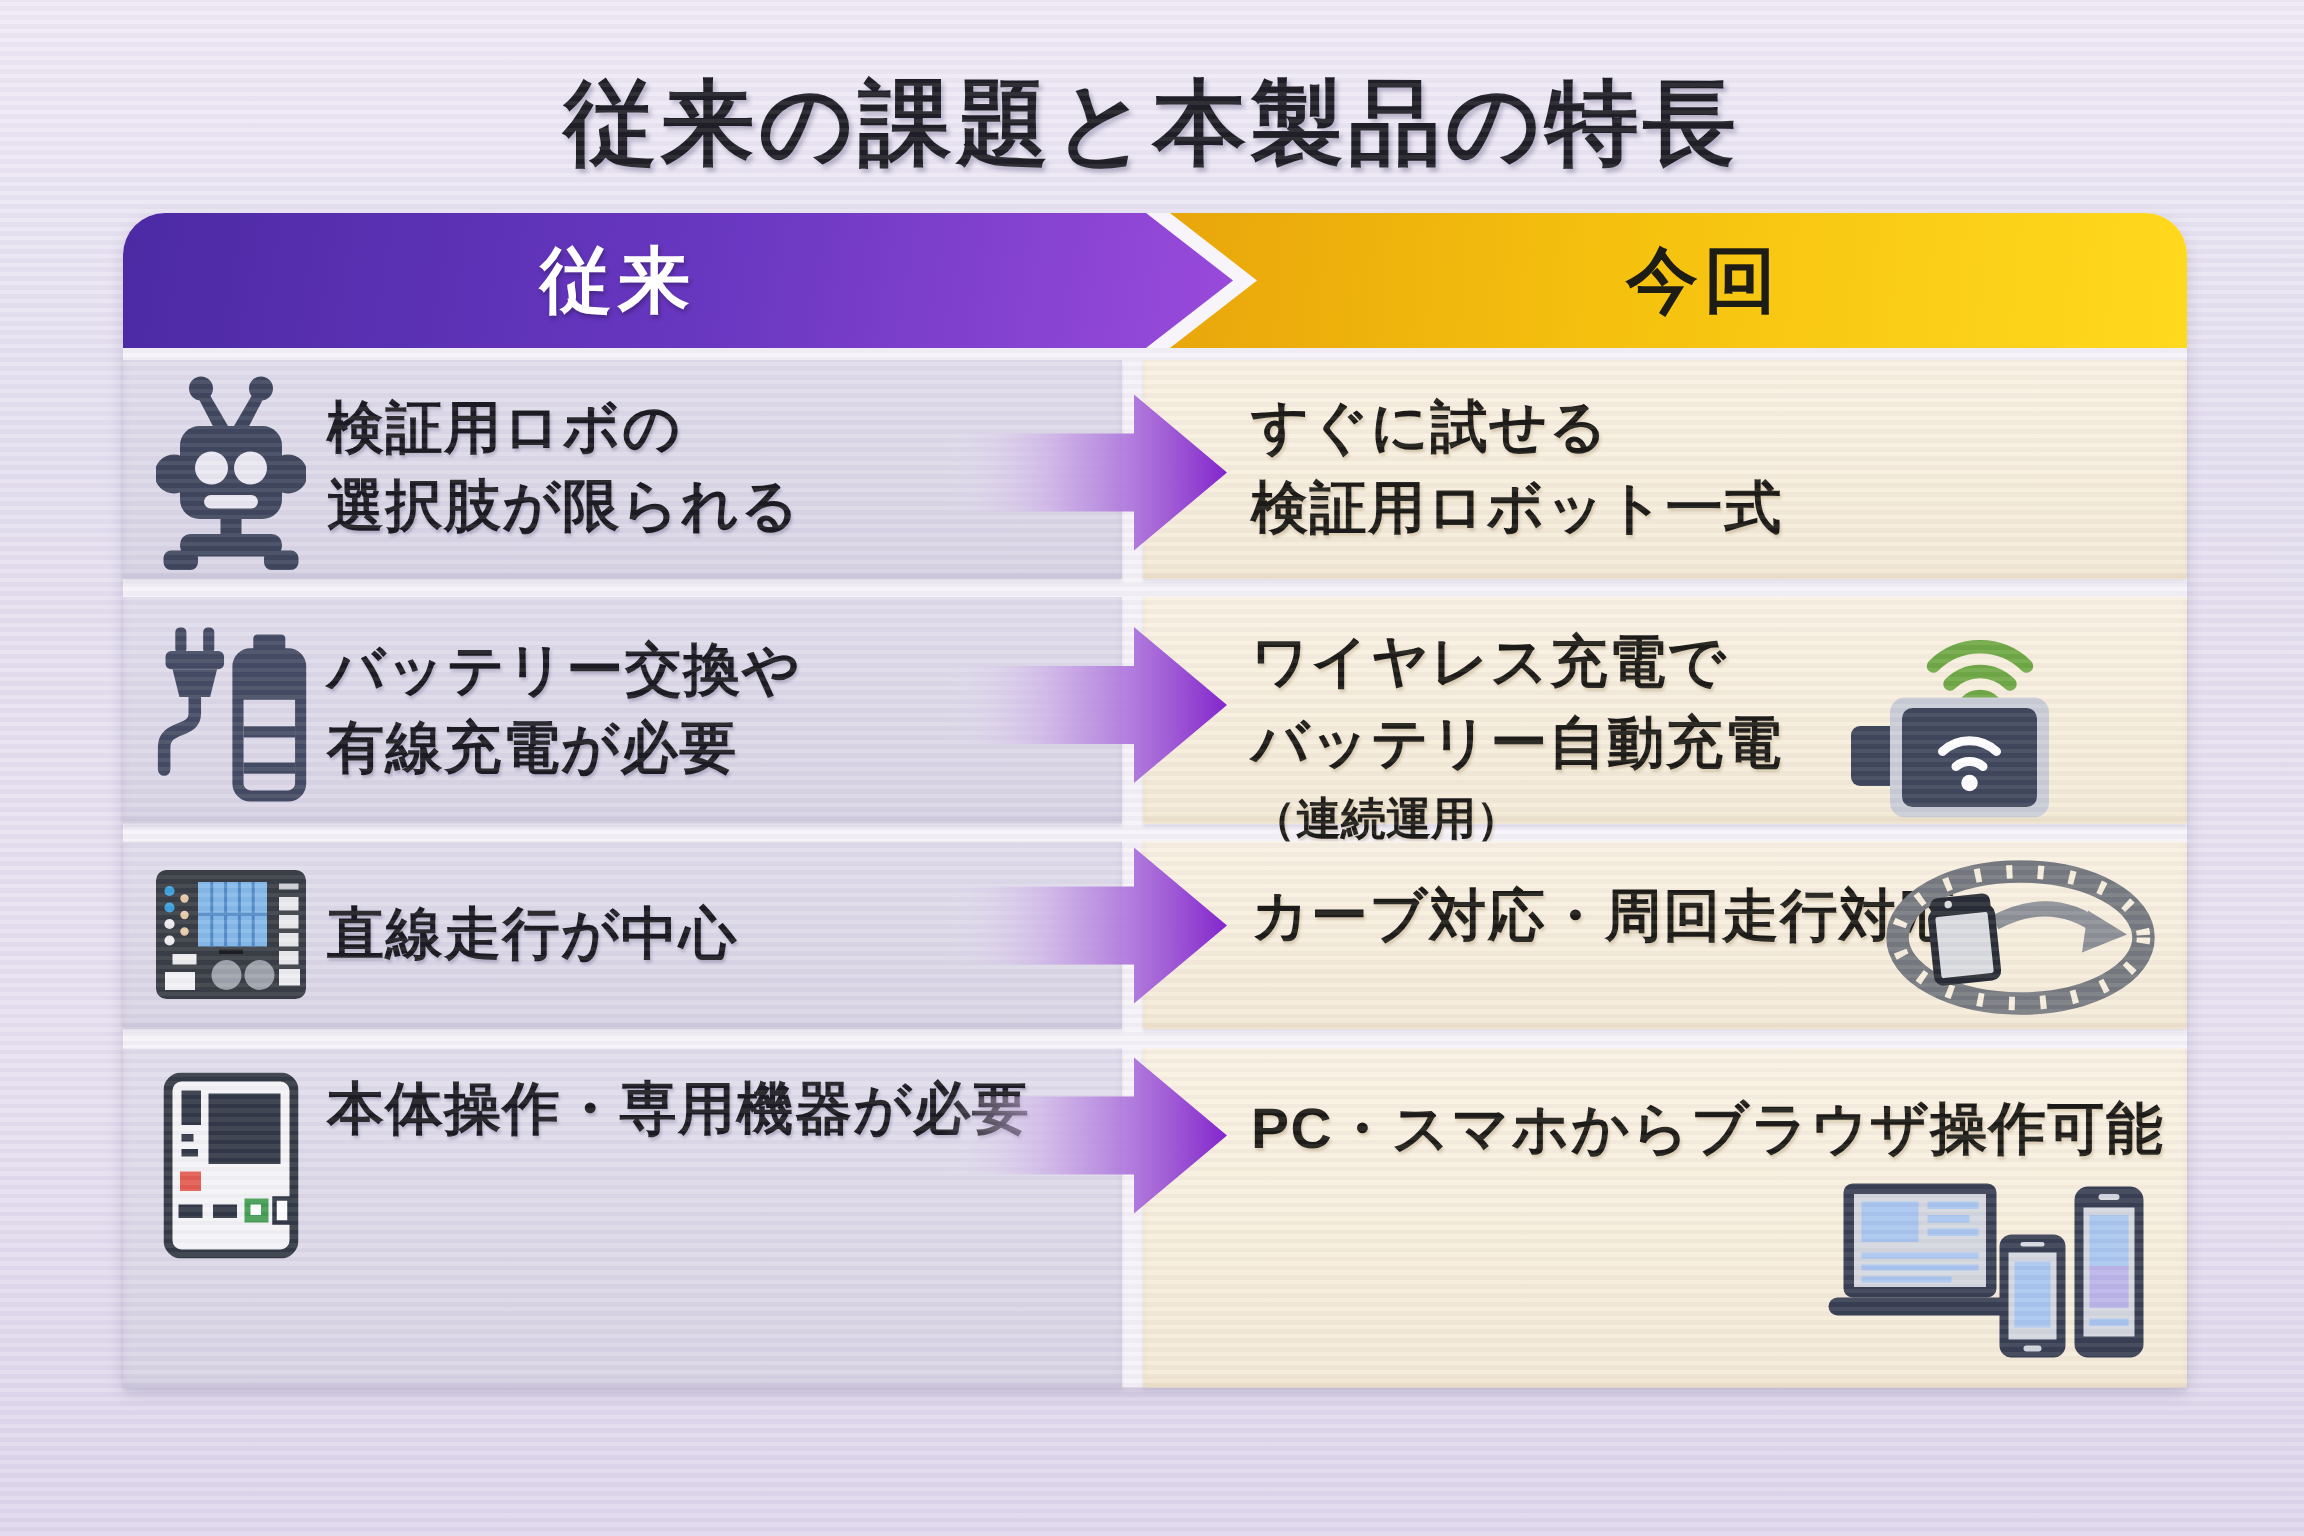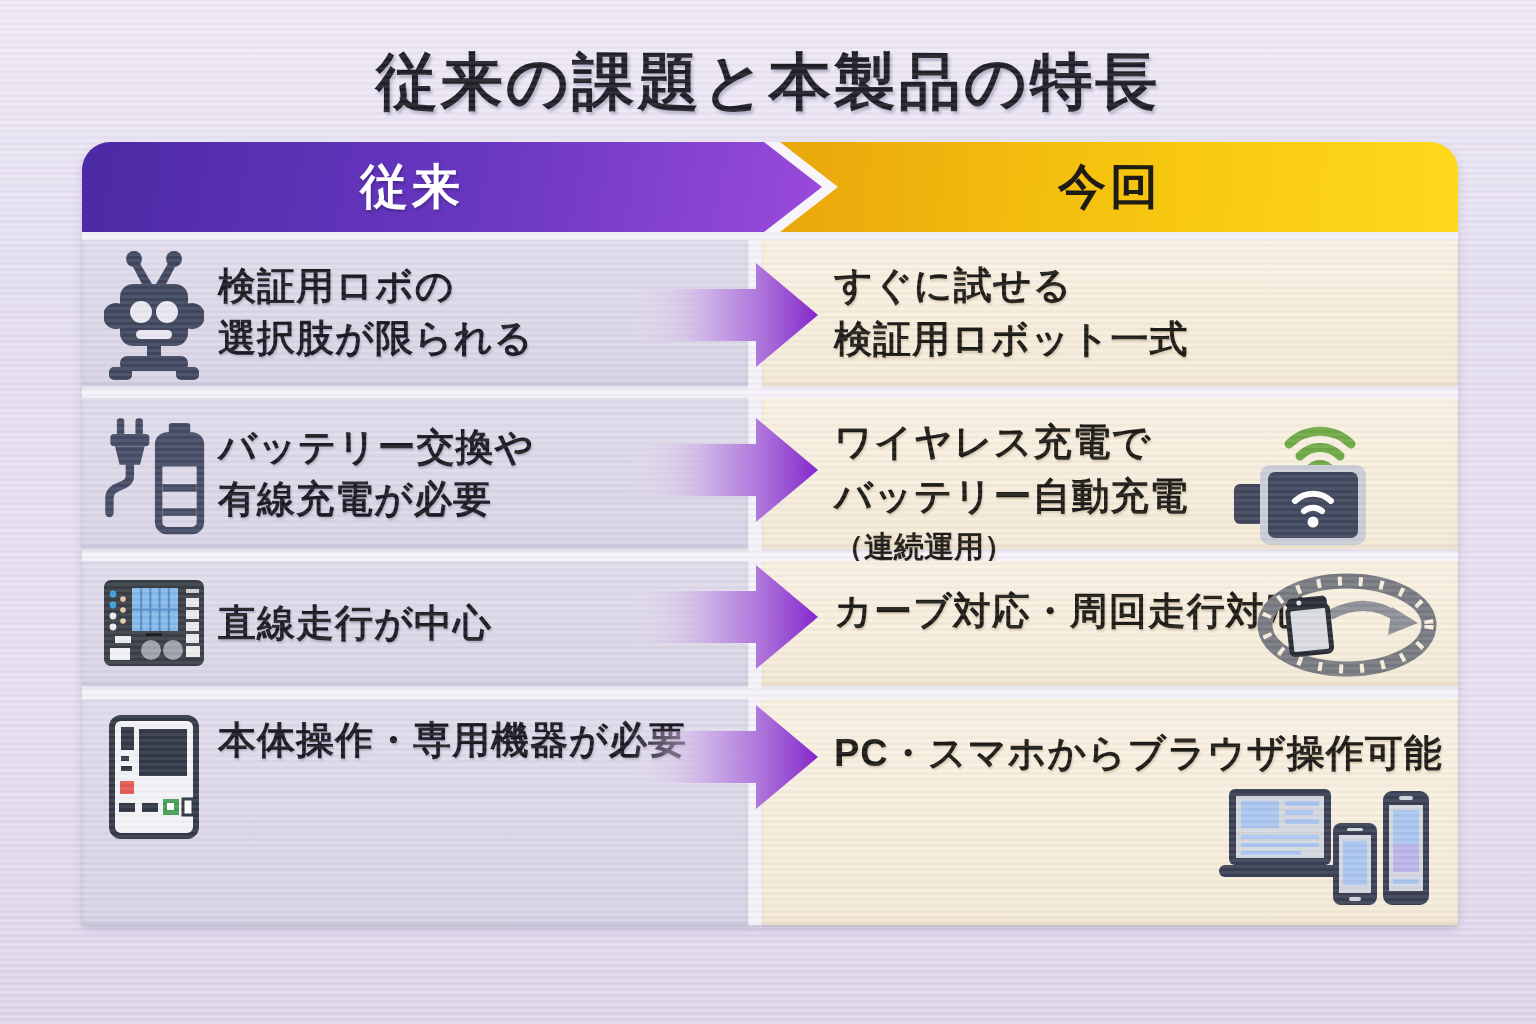--- a/index.html
+++ b/index.html
@@ -37,21 +37,21 @@
   }
   .hdr-purple{
     position:absolute; left:82px; top:142px; width:740px; height:90px;
     background:linear-gradient(100deg,#4C2AA4 0%,#6A38C2 55%,#9A4ADB 100%);
     border-radius:28px 0 0 0; z-index:3;
     clip-path:polygon(0 0, calc(100% - 58px) 0, 100% 50%, calc(100% - 58px) 100%, 0 100%);
   }
   .hdr-label{ position:absolute; top:142px; height:90px; display:flex; align-items:center;
     justify-content:center; z-index:4; font-size:48px; font-weight:900; letter-spacing:4px; }
   .hdr-label.left{ left:82px; width:660px; color:#FFFFFF; text-shadow:1px 2px 3px rgba(40,20,80,0.45); }
-  .hdr-label.right{ left:790px; width:640px; color:#1D1D16; }
+  .hdr-label.right{ left:816px; width:640px; color:#1D1D16; }
   
   .cell{ position:absolute; box-shadow:inset 0 -4px 5px rgba(140,130,170,0.15), 0 2px 2px rgba(130,120,160,0.18); }
   .cell.left{ left:82px; width:666px; background:linear-gradient(180deg,#E0DCEB 0%,#D8D4E4 100%); }
   .cell.right{ left:762px; width:696px; background:linear-gradient(180deg,#F9F1E1 0%,#F4EAD6 100%);
     box-shadow:inset 0 -4px 5px rgba(190,160,110,0.14), 0 2px 2px rgba(130,120,160,0.18); }
   .r1{ top:240px; height:146px; } .r2{ top:398px; height:151px; }
   .r3{ top:561px; height:125px; } .r4{ top:699px; height:226px; }
   .cell.left{ display:flex; align-items:center; padding-left:20px; }
   .cell.left.r4{ align-items:flex-start; padding-top:16px; }
   .icon-box{ width:104px; min-width:104px; display:flex; justify-content:center; align-items:center; }

